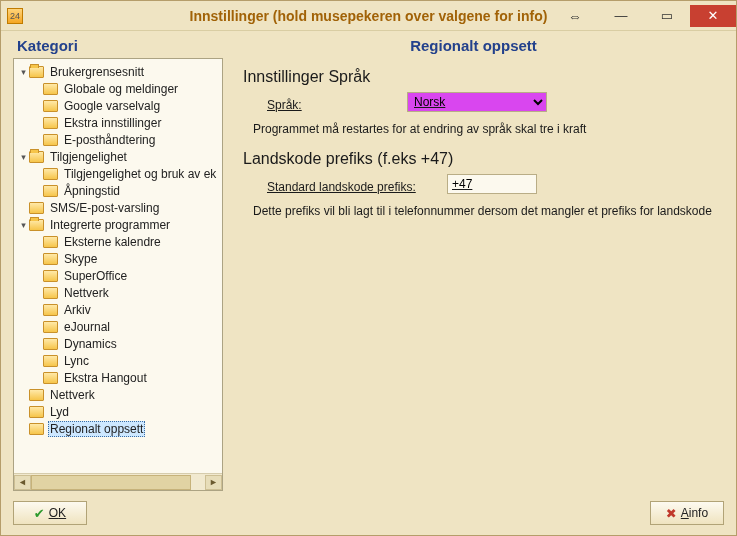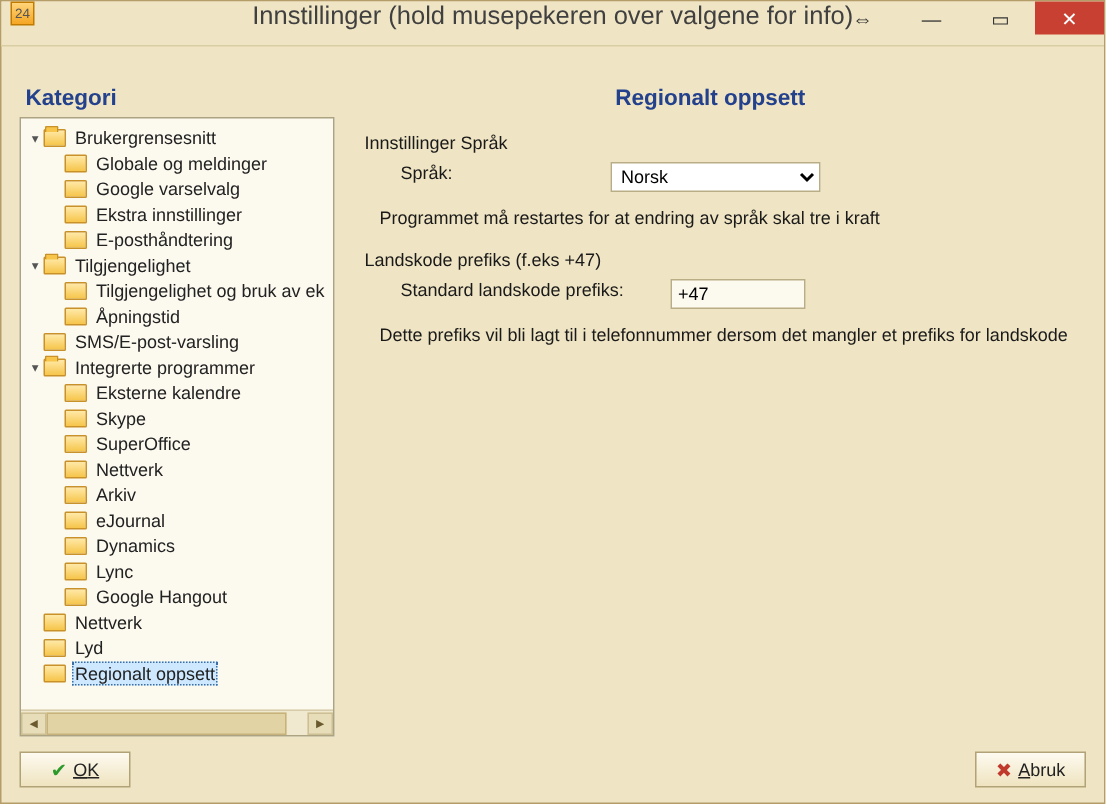--- a/index.html
+++ b/index.html
@@ -14,49 +14,50 @@
   .window {
     width: 737px; height: 536px;
     background: #efe4c3;
     border: 1px solid #b59d6a;
     display: flex; flex-direction: column;
   }
   .titlebar {
     height: 30px;
     background: #efe4c3;
     border-bottom: 1px solid #d9cda3;
-    display: flex; 
+    display: flex; align-items: center;
     position: relative;
   }
   .title-icon {
     width: 16px; height: 16px;
     margin-left: 6px;
     background: linear-gradient(#ffd47a,#f5a623);
     border: 1px solid #c07b00;
     font-size: 9px; color:#555;
     display:flex; align-items:center; justify-content:center;
   }
   .title {
     position:absolute; left:0; right:0; text-align:center;
-    font-size: 17px; color:#404040;
+    font-size: 14px; color:#a16207;
     pointer-events:none;
+    font-weight:bold;
   }
   .winbtns { margin-left:auto; display:flex; height:22px; }
   .winbtn {
     width: 46px; height: 22px;
     display:flex; align-items:center; justify-content:center;
     font-size: 13px; color:#333;
   }
   .winbtn.close { background:#c84031; color:#fff; width:46px; }
   .winbtn.shrink { font-size:14px; }
   .content {
     flex:1; display:flex; flex-direction:column;
     padding: 6px 12px 10px 12px;
   }
-  .headers { display:flex;margin-top:20px; }
+  .headers { display:flex; }
   .left-header {
     width:210px;
     color:#23418c; font-weight:bold; font-size:15px;
     padding: 0 0 4px 4px;
   }
   .right-header {
     flex:1; text-align:center;
     color:#23418c; font-weight:bold; font-size:15px;
     padding: 0 0 4px 0;
   }
@@ -103,26 +104,26 @@
     background:#e7ddb9; border:1px solid #cdbf94;
     display:flex; align-items:center; justify-content:center;
     font-size:9px; color:#6b5a2f;
   }
   .hscroll .track { flex:1; height:15px; position:relative; }
   .hscroll .thumb {
     position:absolute; left:0; top:0; height:15px; width:160px;
     background:#e1d3a3; border:1px solid #c6b27a;
   }
   .panel { flex:1; padding:4px 8px; color:#1a1a1a; }
-  .section-title { font-size:12px; margin:6px 0 6px 0; }
-  .row { display:flex; align-items:flex-start; margin:4px 0 10px 24px; }
+  .section-title { font-size:16px; margin:6px 0 6px 0; }
+  .row { display:flex; align-items:flex-end; margin:4px 0 10px 24px;text-decoration:underline; }
   .row label { width:140px; }
   select {
     height:20px; font-size:12px;
-    background:#ffffff; border:1px solid #b9ad86;
+    background:#d946ef; border:1px solid #b9ad86;
     padding:0 2px; width:140px;
   }
   input[type=text] {
     height:20px; font-size:12px;
     background:#fcf9ee; border:1px solid #b9ad86;
     padding:0 4px; width:90px;
   }
   .hint { font-size:12px; margin:2px 0 14px 10px; }
   .footer {
     display:flex; padding-top:10px;
@@ -251,21 +252,21 @@
               <span class="nlabel">Dynamics</span>
             </div>
             <div class="node lvl1">
               <span class="twisty" style="visibility: hidden;"></span>
               <span class="folder"></span>
               <span class="nlabel">Lync</span>
             </div>
             <div class="node lvl1">
               <span class="twisty" style="visibility: hidden;"></span>
               <span class="folder"></span>
-              <span class="nlabel">Google Hangout</span>
+              <span class="nlabel">Ekstra Hangout</span>
             </div>
             <div class="node lvl0">
               <span class="twisty" style="visibility: hidden;"></span>
               <span class="folder"></span>
               <span class="nlabel">Nettverk</span>
             </div>
             <div class="node lvl0">
               <span class="twisty" style="visibility: hidden;"></span>
               <span class="folder"></span>
               <span class="nlabel">Lyd</span>
@@ -305,17 +306,17 @@
     </div>
 
     <div class="footer">
       <div class="btn">
         <span class="ico ico-ok">✔</span>
         <span style="text-decoration:underline;text-decoration-style:solid"><u>O</u>K</span>
       </div>
       <div class="spacer"></div>
       <div class="btn">
         <span class="ico ico-cancel">✖</span>
-        <span><u style="text-decoration:underline">A</u><span>bruk</span></span>
+        <span><u style="text-decoration:underline">A</u><span>info</span></span>
       </div>
     </div>
   </div>
 </div>
 
 </body></html>

